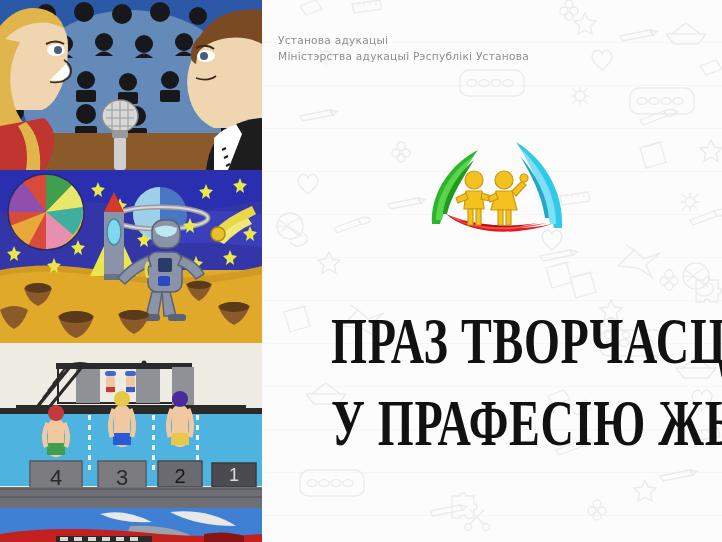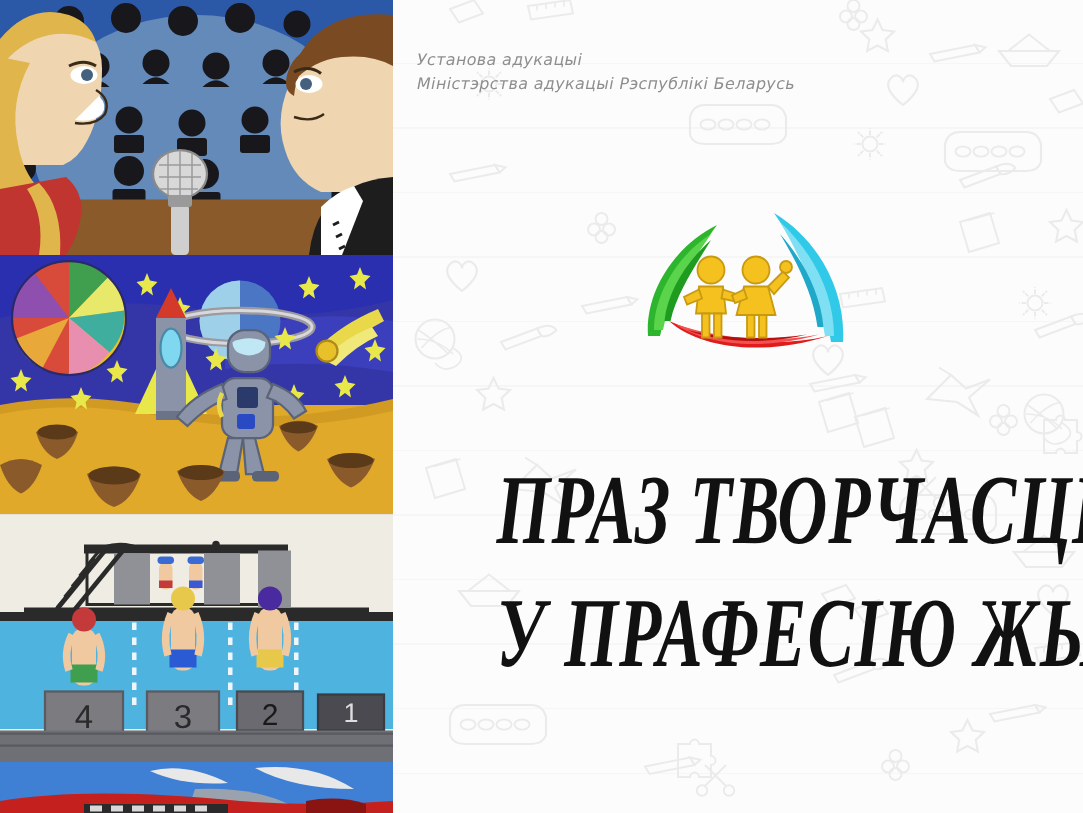--- a/index.html
+++ b/index.html
@@ -18,21 +18,21 @@
       rgba(0,0,0,0) 0px, rgba(0,0,0,0) 42px,
       rgba(0,0,0,0.022) 42px, rgba(0,0,0,0.022) 43px);}
 
   
   .art-column{position:absolute;left:0;top:0;width:262px;height:542px;z-index:3;
     background:#ffffff;}
   .art-panel{position:absolute;left:0;width:262px;overflow:hidden;}
   .art-panel svg{display:block;width:262px;height:100%;}
 
   
-  .content{position:absolute;left:262px;top:0;width:392px;height:542px;z-index:2;font-style:italic;}
+  .content{position:absolute;left:262px;top:0;width:392px;height:542px;z-index:2;}
 
   .org-block{position:absolute;left:16px;top:33px;width:420px;}
   .org-line{
     color:#8e8e8e;font-size:10.6px;line-height:15.6px;
     font-family:"DejaVu Sans", sans-serif;
     letter-spacing:0.25px;white-space:nowrap;
   }
 
   .logo-wrap{position:absolute;left:150px;top:128px;width:172px;height:112px;}
   .logo-wrap svg{display:block;width:100%;height:100%;}
@@ -448,21 +448,21 @@
                  M102 29 h8 v4 h-8 z M116 29 h8 v4 h-8 z M130 29 h8 v4 h-8 z" fill="#d8d8d8"></path>
         <path d="M204 26 q22 -4 40 2 l0 6 -40 0 z" fill="#8a1412"></path>
       </svg>
     </div>
   </div>
 
   <div class="content">
 
     <div class="org-block">
       <div class="org-line">Установа адукацыі</div>
-      <div class="org-line">Міністэрства адукацыі Рэспублікі Беларусь</div>
+      <div class="org-line">Міністэрства адукацыі Рэспублікі Установа</div>
     </div>
 
     <div class="logo-wrap">
       <svg viewBox="0 0 172 112">
 
         <path d="M20 96 C18 66 38 36 66 22 C50 44 34 68 28 96 Z" fill="#2db52d"></path>
         <path d="M24 92 C24 68 40 42 62 28 C48 48 34 70 30 92 Z" fill="#5ad44a"></path>
         <path d="M31 86 C33 66 46 46 62 32 C51 50 39 68 35 86 Z" fill="#1f9b20"></path>
 
         <path d="M150 100 C152 66 134 32 104 14 C122 40 138 70 142 100 Z" fill="#31c9e8"></path>

